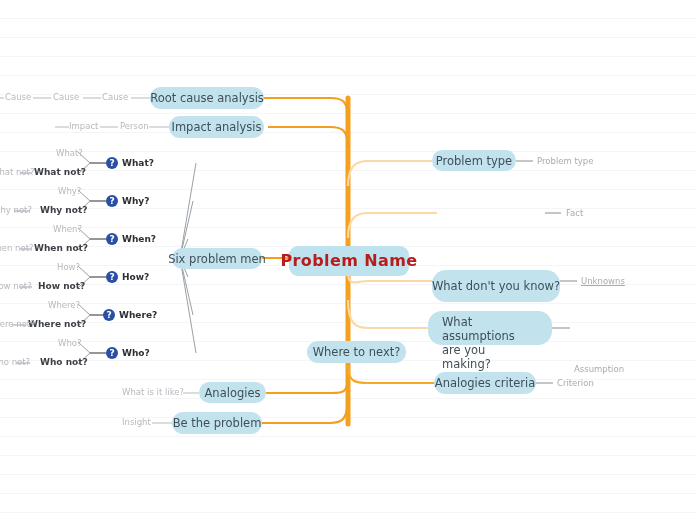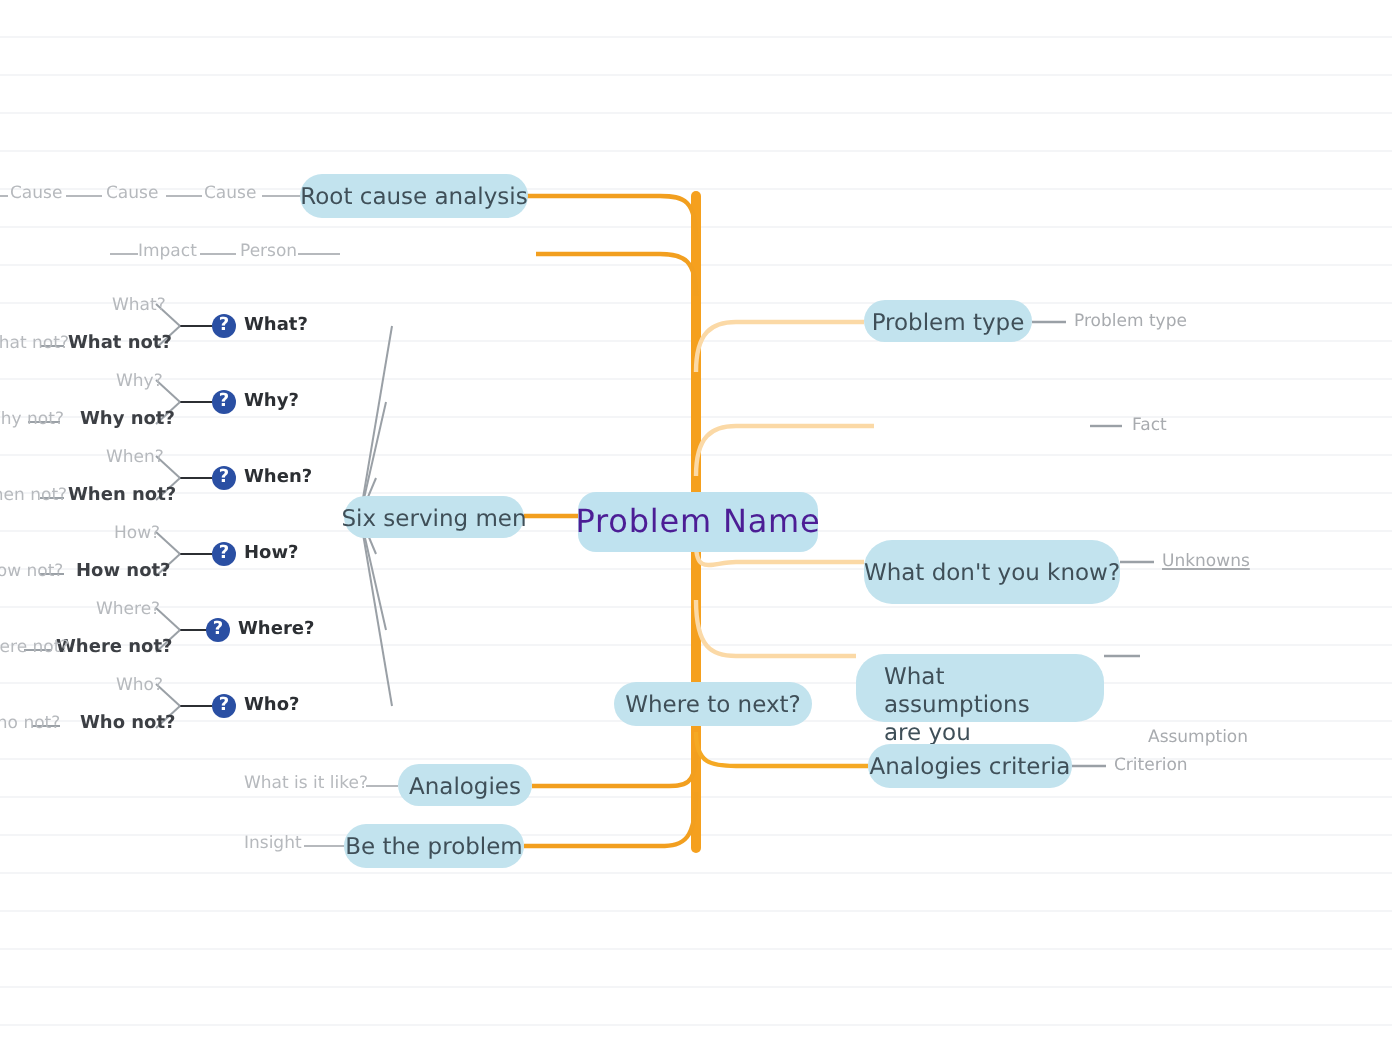--- a/index.html
+++ b/index.html
@@ -42,23 +42,23 @@
     display: flex;
     align-items: center;
     justify-content: center;
     box-sizing: border-box;
     padding: 0 11px;
     white-space: nowrap;
   }
   .node.center {
     background: #bfe2ef;
     border-radius: 9px;
-    color: #4c1d95;
+    color: #b91c1c;
     font-size: 16px;
-    font-weight: normal;
+    font-weight: bold;
     letter-spacing: 0.4px;
   }
   .node.multiline {
     white-space: normal;
     justify-content: flex-start;
     text-align: left;
     line-height: 14px;
   }
   .lbl {
     position: absolute;
@@ -191,23 +191,26 @@
   </div>
 
   <div class="node" style="left:307px; top:341px; width:99px; height:22px;">
     <span>Where to next?</span>
   </div>
 
   <div class="node" style="left:150px; top:87px; width:114px; height:22px;">
     <span>Root cause analysis</span>
   </div>
 
+  <div class="node" style="left:169px; top:116px; width:95px; height:22px;">
+    <span>Impact analysis</span>
+  </div>
 
   <div class="node" style="left:172px; top:248px; width:90px; height:21px;">
-    <span>Six serving men</span>
+    <span>Six problem men</span>
   </div>
 
   <div class="node" style="left:199px; top:382px; width:67px; height:21px;">
     <span>Analogies</span>
   </div>
 
   <div class="node" style="left:172px; top:412px; width:90px; height:22px;">
     <span>Be the problem</span>
   </div>
 
@@ -262,21 +265,21 @@
   </div>
   <div class="lbl mid" style="left:537px; top:156px;">Problem type</div>
 
   <div class="lbl mid" style="left:566px; top:208px;">Fact</div>
 
   <div class="node" style="left:432px; top:270px; width:128px; height:32px;">
     <span>What don't you know?</span>
   </div>
   <div class="lbl mid" style="left:581px; top:276px;text-decoration:underline;">Unknowns</div>
 
-  <div class="node multiline" style="left:428px; top:311px; width:124px; height:34px; display:block; padding:4px 15px 0 14px;margin-top:16px;">
+  <div class="node multiline" style="left:428px; top:311px; width:124px; height:34px; display:block; padding:4px 15px 0 14px;">
     <div>What assumptions</div>
     <div>are you making?</div>
   </div>
   <div class="lbl mid" style="left:574px; top:324px;margin-top:40px;">Assumption</div>
 
   <div class="node" style="left:434px; top:372px; width:102px; height:22px;">
     <span>Analogies criteria</span>
   </div>
   <div class="lbl mid" style="left:557px; top:378px;">Criterion</div>
 

